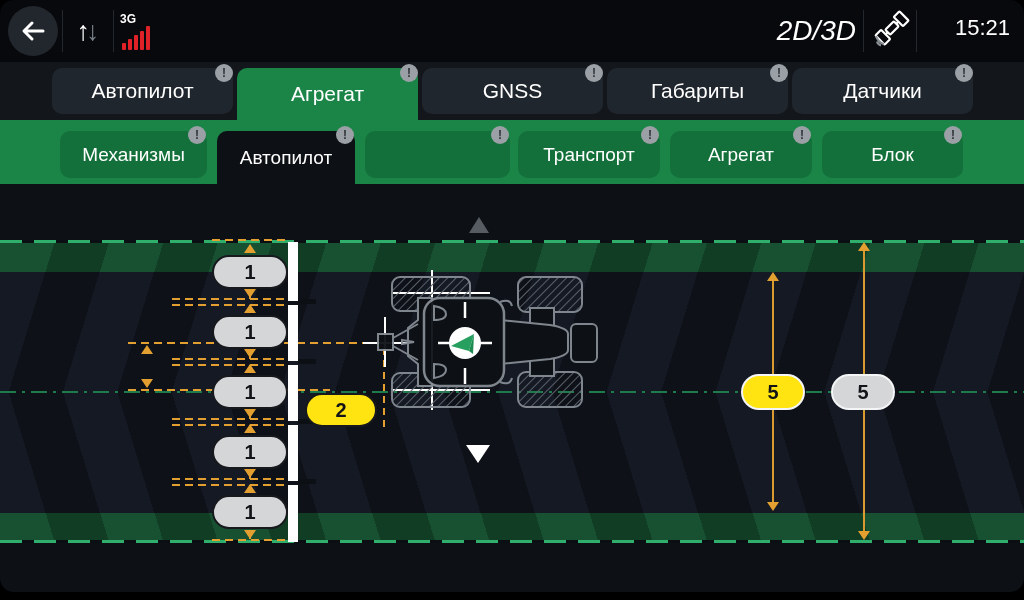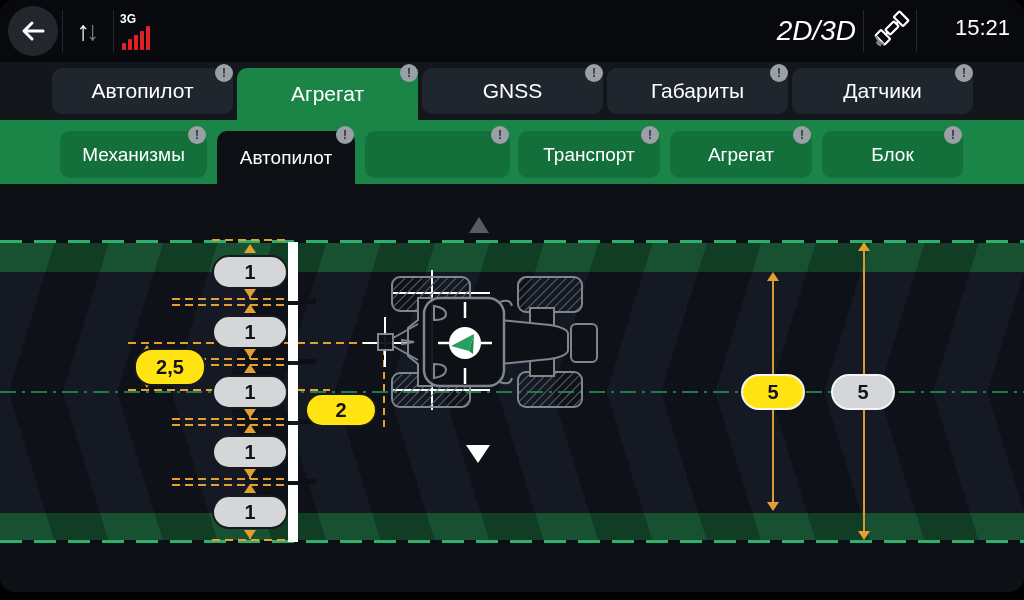--- a/index.html
+++ b/index.html
@@ -235,21 +235,20 @@
     <div class="wbar-seg" style="top:301px;height:57px"></div>
     <div class="wtick" style="top:115px"></div>
     <div class="wtick" style="top:175px"></div>
     <div class="wtick" style="top:235px"></div>
     <div class="wtick" style="top:295px"></div>
 
     <div class="hdash" style="left:128px;top:158px;width:257px"></div>
     <div class="hdash" style="left:128px;top:205px;width:202px"></div>
     <div class="tri tri-up" style="left:141px;top:161px"></div>
     <div class="tri tri-dn" style="left:141px;top:195px"></div>
-    <div class="pill pill-yellow" style="left:134px;top:164px;width:72px;height:38px">2,5</div>
 
     <div class="vdash" style="left:383px;top:164px;height:80px"></div>
     <div class="pill pill-yellow" style="left:305px;top:209px;width:72px;height:34px">2</div>
 
     <div class="wline" style="left:384px;top:133px;width:2px;height:50px"></div>
     <div class="wline" style="left:363px;top:158px;width:44px;height:2px"></div>
 
     <div class="wline" style="left:431px;top:86px;width:2px;height:140px"></div>
     <div class="wline" style="left:393px;top:108px;width:97px;height:2px"></div>
     <div class="wline" style="left:393px;top:205px;width:97px;height:2px"></div>

